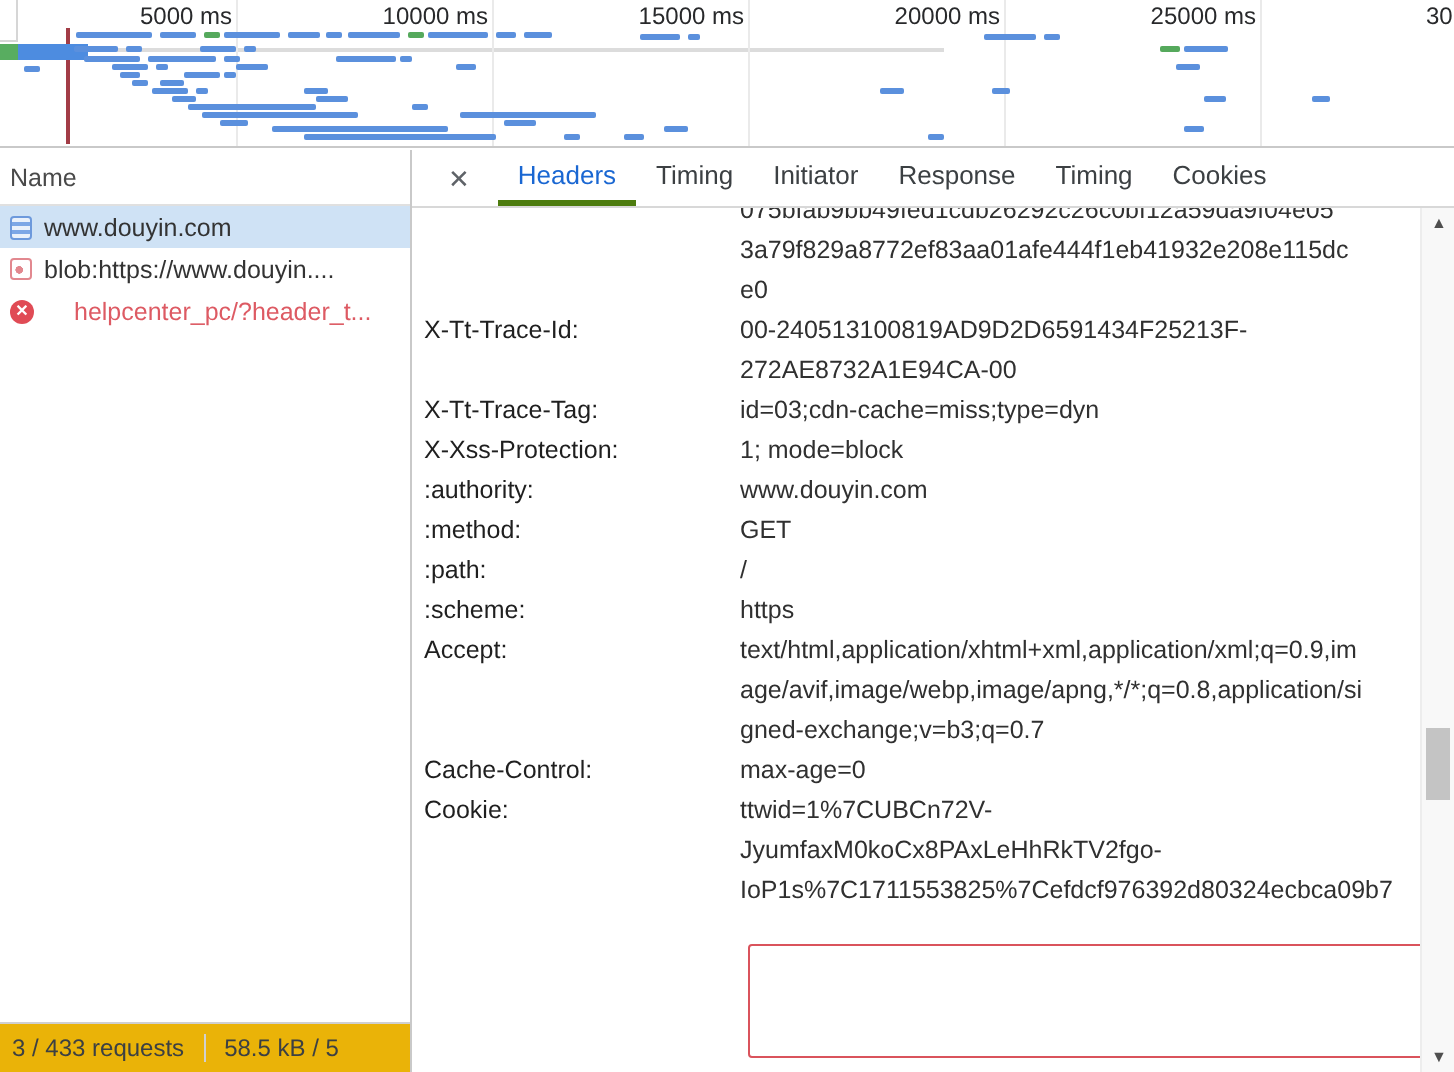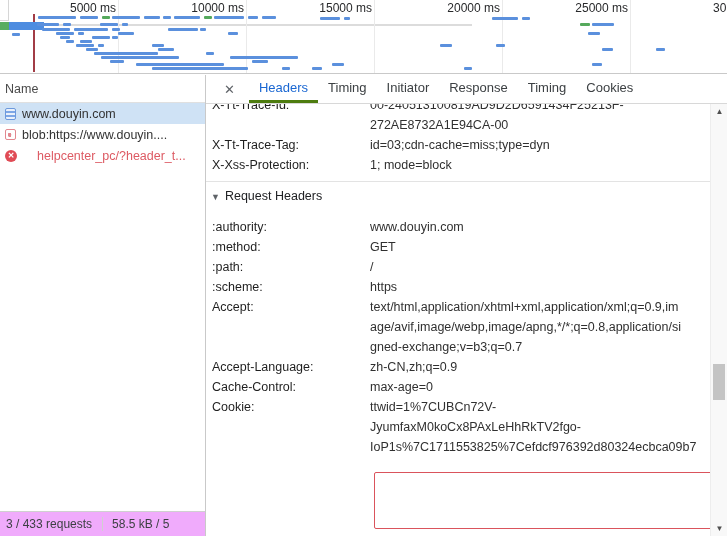--- a/index.html
+++ b/index.html
@@ -34,21 +34,21 @@
   .nrow.error .nlabel { color:#dd5a63;padding-left:14px; }
   .nicon { flex:none; margin-right:6px; display:inline-block; }
   .icon-doc { width:11px; height:12px; border-radius:2px; border:1px solid #6d99dc;
               background:repeating-linear-gradient(to bottom,#eaf1fb 0 2px,#7da7e6 2px 4px); }
   .icon-media { width:11px; height:11px; border-radius:2px; border:1.5px solid #e2888f;
                 background:radial-gradient(circle at 40% 55%, #e2888f 0 1.8px, transparent 2px); }
   .icon-err { width:12px; height:12px; border-radius:50%; background:#e04b55; color:#fff;
               font-size:8px; line-height:12px; text-align:center; font-weight:bold; }
   .status-bar { position:absolute; left:0; right:0; bottom:0; height:25px; border-top:1px solid #d0d0d0;
                 display:flex; align-items:center; font-size:12px; color:#3c4043; padding-left:6px;
-                background:#f0abfc; }
+                background:#eab308; }
   .sdivider { width:1px; height:14px; background:#d0d0d0; margin:0 9px 0 10px; }
 
   
   .details { flex:1; position:relative; background:#fff; overflow:hidden; }
   .tabbar { height:29px; display:flex; align-items:stretch; padding-left:12px;
             border-bottom:1px solid #d8d8d8; font-size:13px; color:#3c4043; background:#fff; }
   .close { align-self:center; font-size:13px; color:#5f6368; padding:0 6px; margin-right:8px; cursor:pointer; }
   .tab { padding:0 10px; line-height:26px; cursor:pointer; white-space:nowrap; }
   .tab.active { color:#1a67d2; border-bottom:3px solid #4d7c0f; }
 
@@ -188,38 +188,38 @@
           <span class="tab">Response</span>
           <span class="tab">Timing</span>
           <span class="tab">Cookies</span>
         </div>
 
       <div class="content">
         <div class="scrolled">
           <div id="respRows">
               <div class="hrow">
     <span class="hkey"></span>
+    <span class="hval">075bfab9bb49fed1cdb26292c26c0bf12a59da9f04e05
+3a79f829a8772ef83aa01afe444f1eb41932e208e115dc
+e0</span>
   </div>
               <div class="hrow">
     <span class="hkey">X-Tt-Trace-Id:</span>
     <span class="hval">00-240513100819AD9D2D6591434F25213F-
 272AE8732A1E94CA-00</span>
   </div>
               <div class="hrow">
     <span class="hkey">X-Tt-Trace-Tag:</span>
     <span class="hval">id=03;cdn-cache=miss;type=dyn</span>
   </div>
               <div class="hrow">
     <span class="hkey">X-Xss-Protection:</span>
     <span class="hval">1; mode=block</span>
   </div>
             </div>
-          <div class="section">
-            <span class="tri">▼</span><span>Request Headers</span>
-          </div>
           <div id="reqRows">
               <div class="hrow">
     <span class="hkey">:authority:</span>
     <span class="hval">www.douyin.com</span>
   </div>
               <div class="hrow">
     <span class="hkey">:method:</span>
     <span class="hval">GET</span>
   </div>
               <div class="hrow">
@@ -228,24 +228,20 @@
   </div>
               <div class="hrow">
     <span class="hkey">:scheme:</span>
     <span class="hval">https</span>
   </div>
               <div class="hrow">
     <span class="hkey">Accept:</span>
     <span class="hval">text/html,application/xhtml+xml,application/xml;q=0.9,im
 age/avif,image/webp,image/apng,*/*;q=0.8,application/si
 gned-exchange;v=b3;q=0.7</span>
-  </div>
-              <div class="hrow">
-    <span class="hkey">Accept-Language:</span>
-    <span class="hval">zh-CN,zh;q=0.9</span>
   </div>
               <div class="hrow">
     <span class="hkey">Cache-Control:</span>
     <span class="hval">max-age=0</span>
   </div>
               <div class="hrow">
     <span class="hkey">Cookie:</span>
     <span class="hval">ttwid=1%7CUBCn72V-
 JyumfaxM0koCx8PAxLeHhRkTV2fgo-
 IoP1s%7C1711553825%7Cefdcf976392d80324ecbca09b7</span>

